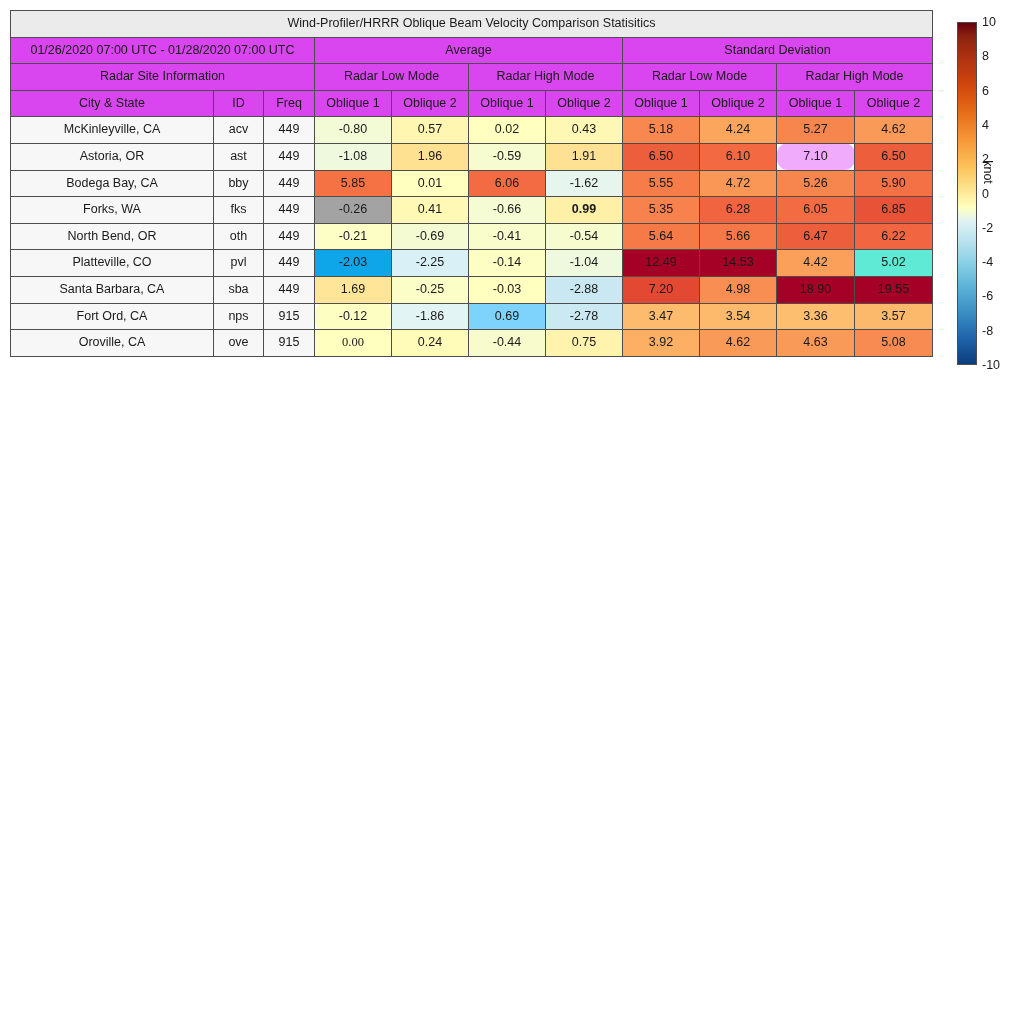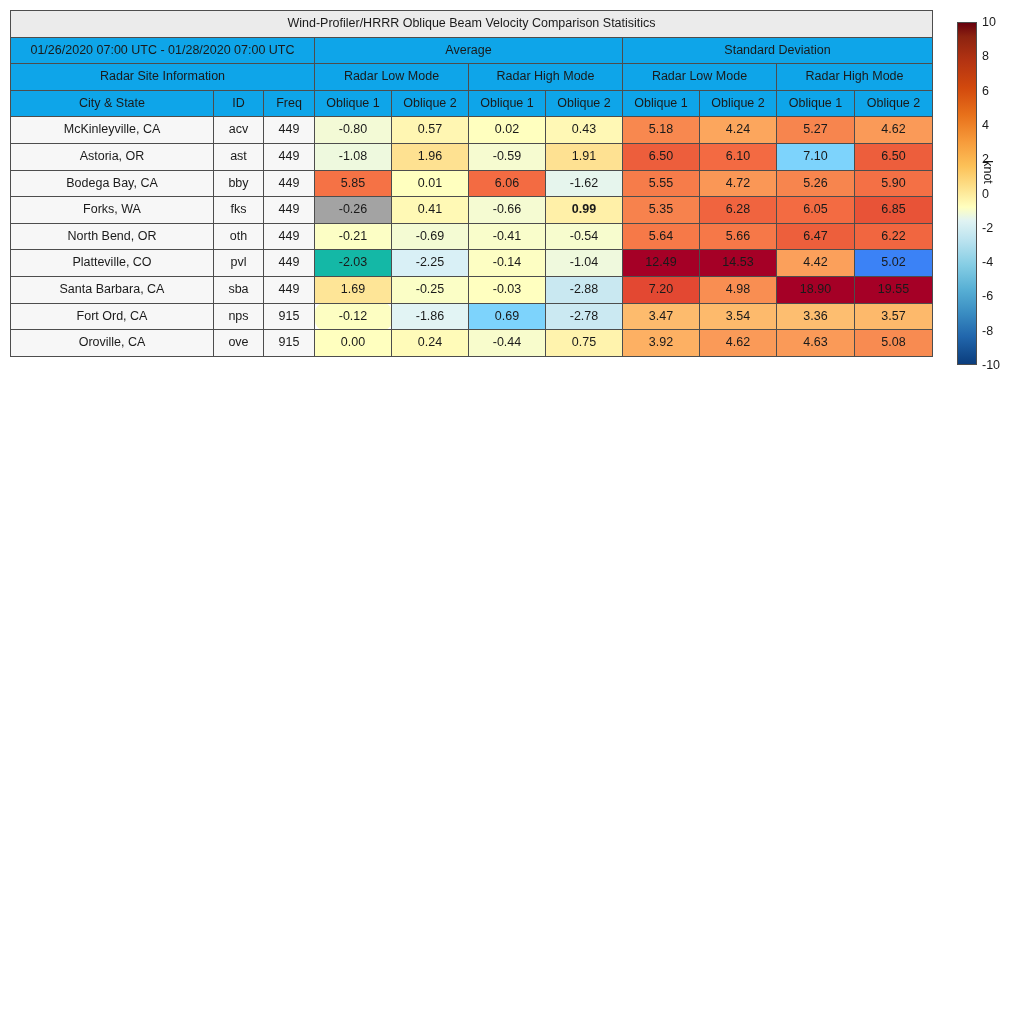--- a/index.html
+++ b/index.html
@@ -40,21 +40,21 @@
     text-align: center;
     vertical-align: middle;
     font-weight: normal;
     padding: 0;
     height: 25.6px;
     line-height: 25.6px;
     white-space: nowrap;
     overflow: hidden;
   }
 
-  .hdr { background: #0ea5e9; margin-left: 20px; }
+  .hdr { background: #d946ef; margin-left: 20px; }
   .hdr-title { background: #ebebeb; }
 
   td.city {
     background: #f7f7f7;
     text-align: center;
   }
   td.idcell, td.freqcell {
     background: #f7f7f7;
     text-align: center;
   }
@@ -188,21 +188,21 @@
           <tr>
             <td class="city">Astoria, OR</td>
             <td class="idcell">ast</td>
             <td class="freqcell">449</td>
             <td class="val" style="background-color: rgb(238, 249, 222);">-1.08</td>
             <td class="val" style="background-color: rgb(254, 225, 145);">1.96</td>
             <td class="val" style="background-color: rgb(246, 251, 208);">-0.59</td>
             <td class="val" style="background-color: rgb(254, 225, 146);">1.91</td>
             <td class="val" style="background-color: rgb(237, 94, 60);">6.50</td>
             <td class="val" style="background-color: rgb(243, 106, 66);">6.10</td>
-            <td class="val" style="background-color: #7dd3fc;">7.10</td>
+            <td class="val" style="background-color: #f0abfc; border-radius: 11px;">7.10</td>
             <td class="val" style="background-color: rgb(237, 94, 60);">6.50</td>
           </tr>
           <tr>
             <td class="city">Bodega Bay, CA</td>
             <td class="idcell">bby</td>
             <td class="freqcell">449</td>
             <td class="val" style="background-color: rgb(245, 114, 69);">5.85</td>
             <td class="val" style="background-color: rgb(255, 255, 191);">0.01</td>
             <td class="val" style="background-color: rgb(243, 107, 66);">6.06</td>
             <td class="val" style="background-color: rgb(230, 245, 237);">-1.62</td>
@@ -234,28 +234,28 @@
             <td class="val" style="background-color: rgb(247, 252, 206);">-0.54</td>
             <td class="val" style="background-color: rgb(246, 121, 72);">5.64</td>
             <td class="val" style="background-color: rgb(246, 120, 72);">5.66</td>
             <td class="val" style="background-color: rgb(237, 95, 60);">6.47</td>
             <td class="val" style="background-color: rgb(241, 102, 64);">6.22</td>
           </tr>
           <tr>
             <td class="city">Platteville, CO</td>
             <td class="idcell">pvl</td>
             <td class="freqcell">449</td>
-            <td class="val" style="background-color: #14b8a6;">-2.03</td>
+            <td class="val" style="background-color: #0ea5e9;">-2.03</td>
             <td class="val" style="background-color: rgb(217, 240, 246);">-2.25</td>
             <td class="val" style="background-color: rgb(253, 254, 195);">-0.14</td>
             <td class="val" style="background-color: rgb(239, 249, 221);">-1.04</td>
             <td class="val" style="background-color: rgb(165, 0, 38);">12.49</td>
             <td class="val" style="background-color: rgb(165, 0, 38);">14.53</td>
             <td class="val" style="background-color: rgb(251, 160, 91);">4.42</td>
-            <td class="val" style="background-color: #3b82f6;">5.02</td>
+            <td class="val" style="background-color: #5eead4;">5.02</td>
           </tr>
           <tr>
             <td class="city">Santa Barbara, CA</td>
             <td class="idcell">sba</td>
             <td class="freqcell">449</td>
             <td class="val" style="background-color: rgb(254, 229, 151);">1.69</td>
             <td class="val" style="background-color: rgb(251, 254, 198);">-0.25</td>
             <td class="val" style="background-color: rgb(255, 255, 192);">-0.03</td>
             <td class="val" style="background-color: rgb(201, 232, 241);">-2.88</td>
             <td class="val" style="background-color: rgb(227, 72, 50);">7.20</td>
@@ -273,21 +273,21 @@
             <td class="val" style="background-color: rgb(203, 233, 242);">-2.78</td>
             <td class="val" style="background-color: rgb(253, 187, 109);">3.47</td>
             <td class="val" style="background-color: rgb(253, 186, 108);">3.54</td>
             <td class="val" style="background-color: rgb(253, 190, 112);">3.36</td>
             <td class="val" style="background-color: rgb(253, 185, 107);">3.57</td>
           </tr>
           <tr>
             <td class="city">Oroville, CA</td>
             <td class="idcell">ove</td>
             <td class="freqcell">915</td>
-            <td class="val" style="background-color: rgb(255, 255, 191);">0.00</td>
+            <td class="val" style="background-color: rgb(255, 255, 191); font-family: Liberation Serif, serif;">0.00</td>
             <td class="val" style="background-color: rgb(255, 251, 185);">0.24</td>
             <td class="val" style="background-color: rgb(248, 252, 204);">-0.44</td>
             <td class="val" style="background-color: rgb(255, 243, 173);">0.75</td>
             <td class="val" style="background-color: rgb(253, 176, 99);">3.92</td>
             <td class="val" style="background-color: rgb(250, 154, 88);">4.62</td>
             <td class="val" style="background-color: rgb(250, 154, 88);">4.63</td>
             <td class="val" style="background-color: rgb(248, 139, 81);">5.08</td>
           </tr>
         </tbody>
     </table>

